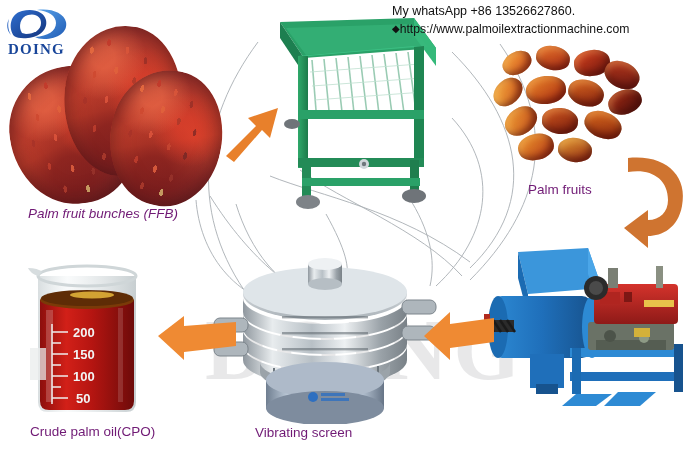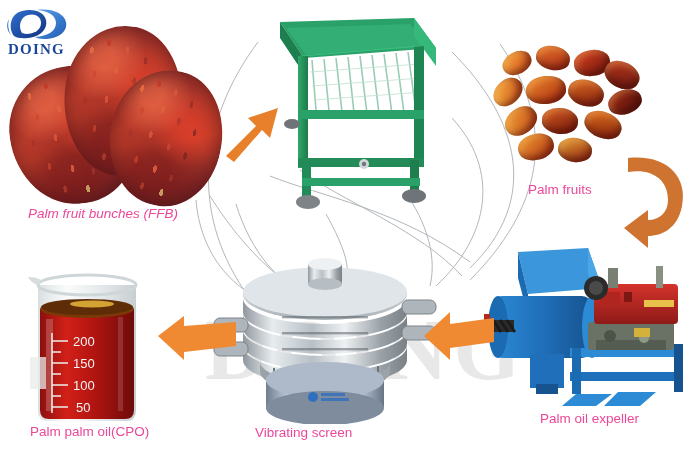--- a/index.html
+++ b/index.html
@@ -70,24 +70,24 @@
   
   #thresher{left:268px;top:14px;width:180px;height:196px;}
 
   
   #expeller{left:484px;top:244px;width:214px;height:164px;}
 
   
   #screen{left:212px;top:256px;width:226px;height:168px;}
 
   
-  #beaker{left:22px;top:261px;width:150px;height:172px;}
-
-  
-  .cap-txt{position:absolute;z-index:22;color:#ec4899;font-size:13.5px;white-space:nowrap;}
+  #beaker{left:22px;top:252px;width:150px;height:172px;font-weight:bold;}
+
+  
+  .cap-txt{position:absolute;z-index:22;color:#701a75;font-size:13.5px;white-space:nowrap;}
   #cap-ffb{left:28px;top:206px;font-style:italic;}
   #cap-thresher{left:288px;top:211px;}
   #cap-fruits{left:528px;top:182px;}
   #cap-expeller{left:540px;top:411px;}
   #cap-screen{left:255px;top:425px;}
   #cap-cpo{left:30px;top:424px;}
 
   
   .arrow{position:absolute;z-index:16;}
   #ar-ffb{left:222px;top:104px;width:62px;height:60px;}
@@ -133,20 +133,24 @@
         </defs>
         <path d="M10 30 C4 22 6 8 18 5 C30 2 40 6 42 14 C44 23 36 31 24 32 C18 32.6 13 32 10 30 Z" fill="url(#lg1)"></path>
         <path d="M18 27 C14 21 16 11 24 9 C32 7 37 11 37 17 C37 24 30 28 22 28 Z" fill="#fff"></path>
         <path d="M33 4 C47 2 60 7 62 16 C64 26 54 33 40 33 C36 33 33 32 31 31 C44 30 52 25 52 17 C52 10 45 5 33 4 Z" fill="url(#lg2)"></path>
         <path d="M5 13 C2 18 3 25 7 29 C4 24 3.5 18 5 13 Z" fill="#2b65c2"></path>
       </svg>
     </div>
     <div class="txt">DOING</div>
   </div>
 
+  <div class="contact">
+    <div>My whatsApp +86 13526627860.</div>
+    <div class="l2"><span class="dia">◆</span><span>https://www.palmoilextractionmachine.com</span></div>
+  </div>
 
   <div class="photo" id="ffb">
     <div class="bunch" id="b1"></div>
     <div class="bunch" id="b2"></div>
     <div class="bunch" id="b3"></div>
   </div>
   <div class="cap-txt" id="cap-ffb">Palm fruit bunches (FFB)</div>
 
   <div class="photo" id="thresher">
     <svg width="180" height="196" viewBox="0 0 180 196">
@@ -275,21 +279,20 @@
 
       <circle cx="112" cy="44" r="12" fill="#2b2b2b"></circle>
       <circle cx="112" cy="44" r="7" fill="#4a4a4a"></circle>
       <rect x="124" y="24" width="10" height="20" fill="#7a7f74"></rect>
       <rect x="172" y="22" width="7" height="22" fill="#8a9082"></rect>
 
       <polygon points="92,150 128,150 112,162 78,162" fill="#2d8ad4"></polygon>
       <polygon points="134,148 172,148 156,162 120,162" fill="#2d8ad4"></polygon>
     </svg>
   </div>
-  <div class="cap-txt" id="cap-expeller">Palm oil expeller</div>
 
   <div class="photo" id="screen">
     <svg width="226" height="168" viewBox="0 0 226 168">
       <defs>
         <linearGradient id="st1" x1="0" y1="0" x2="1" y2="0">
           <stop offset="0" stop-color="#8f979e"></stop>
             <stop offset=".18" stop-color="#e8ecee"></stop>
           <stop offset=".42" stop-color="#b8c0c6"></stop>
             <stop offset=".62" stop-color="#eef1f3"></stop>
           <stop offset=".84" stop-color="#9aa2a8"></stop>
@@ -399,21 +402,21 @@
       <g fill="#f2f4f4" font-family="Liberation Sans, sans-serif" font-size="13">
         <text x="51" y="85">200</text>
         <text x="51" y="107">150</text>
         <text x="51" y="129">100</text>
         <text x="54" y="151">50</text>
       </g>
 
       <rect x="8" y="96" width="16" height="32" fill="#e9ecec" opacity=".75"></rect>
     </svg>
   </div>
-  <div class="cap-txt" id="cap-cpo">Palm palm oil(CPO)</div>
+  <div class="cap-txt" id="cap-cpo">Crude palm oil(CPO)</div>
 
   <div class="arrow" id="ar-ffb">
     <svg width="62" height="60" viewBox="0 0 62 60">
       <path d="M4,52 L34,22 L26,14 L56,4 L48,34 L40,26 L12,58 Z" fill="#e8802b"></path>
     </svg>
   </div>
 
   <div class="arrow" id="ar-curve">
     <svg width="76" height="104" viewBox="0 0 76 104">
       <path d="M6,10 C44,6 66,28 60,58 C56,80 40,88 26,88 L26,100 L2,80 L26,62 L26,72

